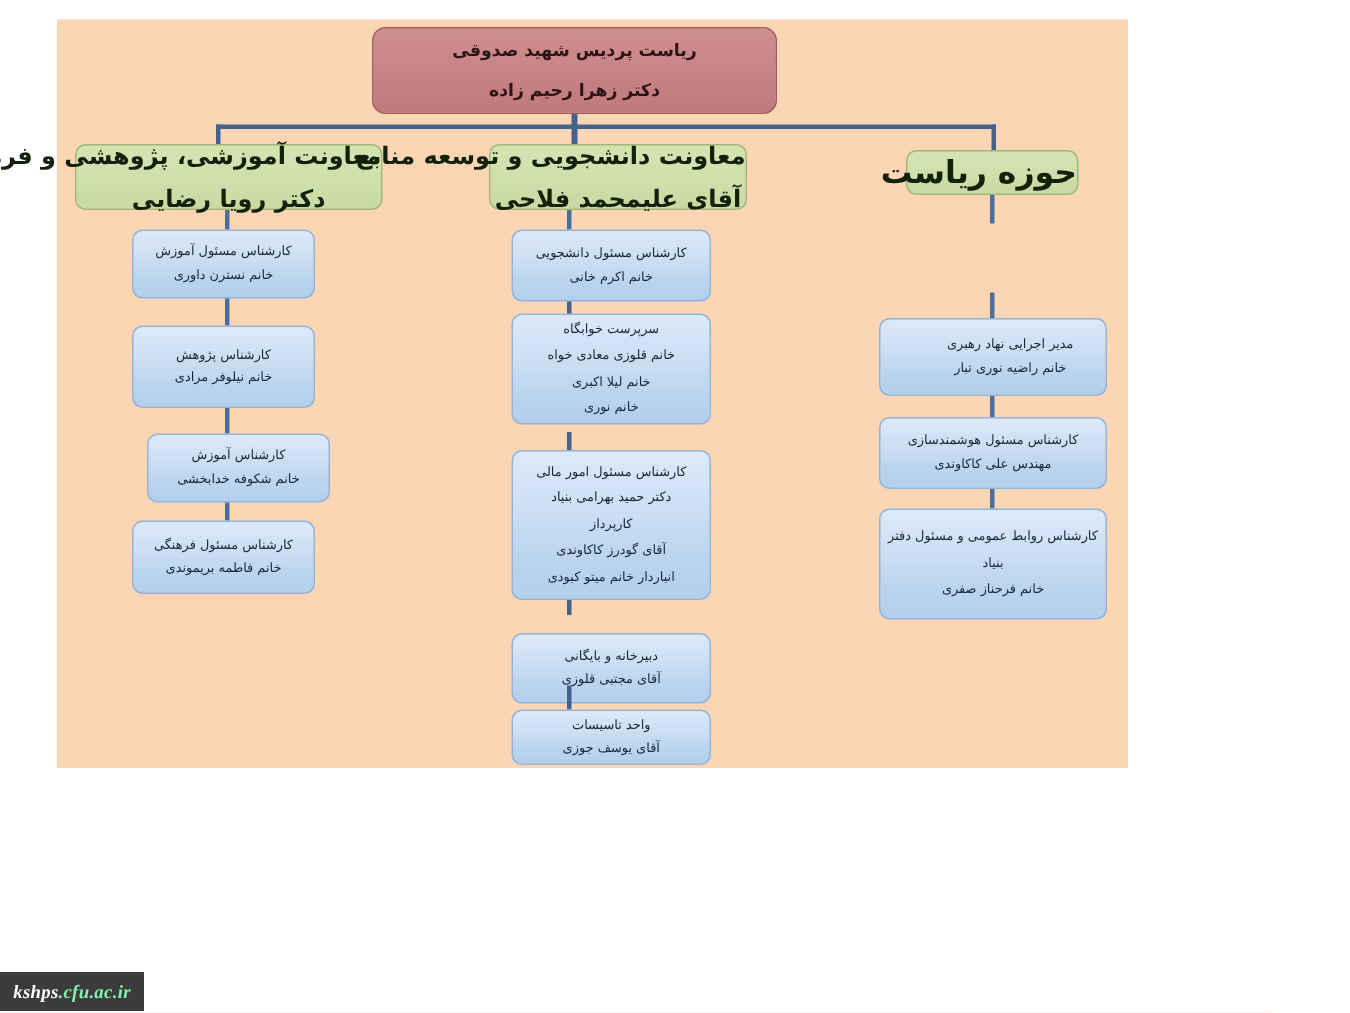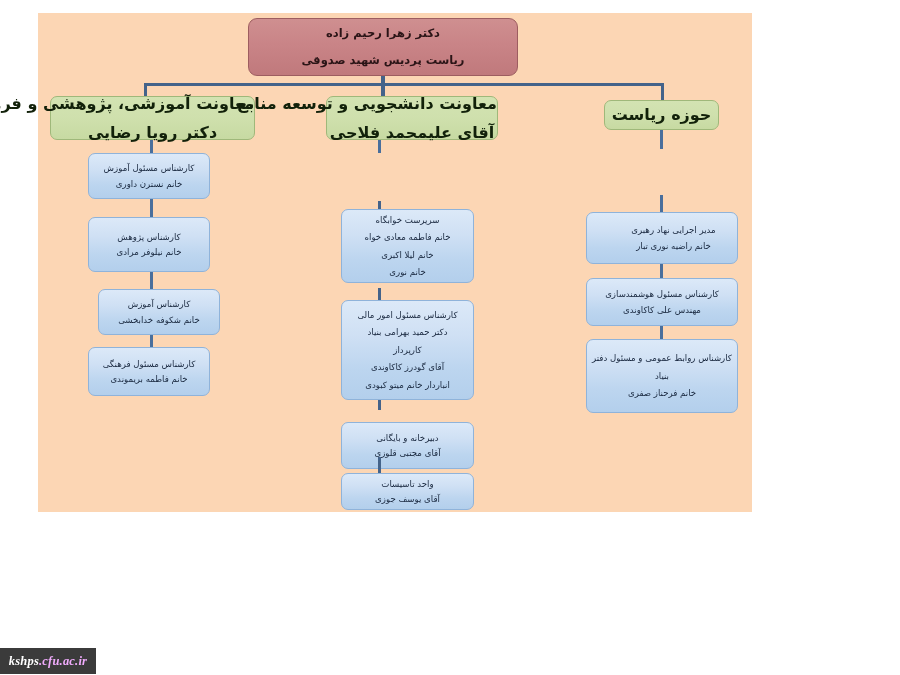--- a/index.html
+++ b/index.html
@@ -68,21 +68,21 @@
   
   .node-green {
     background: linear-gradient(to bottom, #d3e3b2 0%, #cfe0ad 50%, #c7daa2 100%);
     border: 1px solid #9fb87a;
     font-size: 16px;
     font-weight: bold;
     color: #12210a;
   }
   .node-green .ln { margin: 3px 0; }
   .node-green.big {
-    font-size: 16px;
+    font-size: 21px;
     font-weight: bold;
     align-items: flex-end;
   }
 
   
   .node-blue {
     background: linear-gradient(to bottom, #dce9f8 0%, #cfe0f4 35%, #bcd5ef 70%, #b3cfec 100%);
     border: 1px solid #8fb3da;
     font-size: 8.6px;
     color: #17263d;
@@ -101,30 +101,30 @@
     display: flex;
     align-items: center;
     justify-content: center;
     font-family: "Liberation Serif", serif;
     font-style: italic;
     font-weight: bold;
     font-size: 12.5px;
     letter-spacing: 0.2px;
   }
   #watermark .wm-a { color: #ffffff; }
-  #watermark .wm-b { color: #f0abfc; }
+  #watermark .wm-b { color: #86efac; }
 </style>
 </head>
 <body>
 
 <div id="chart-panel">
 
   <div class="node node-root" style="left:210px; top:5px; width:270px; height:58px;">
+    <span class="ln">ریاست پردیس شهید صدوقی</span>
     <span class="ln">دکتر زهرا رحیم زاده</span>
-    <span class="ln">ریاست پردیس شهید صدوقی</span>
   </div>
 
   <div class="conn conn-v conn-dark" style="left:343px; top:63px; width:4px; height:8px;"></div>
   <div class="conn conn-h conn-dark" style="left:106px; top:70px; width:520px; height:3px;"></div>
 
   <div class="conn conn-v conn-dark" style="left:106px; top:70px; width:3px; height:13px;"></div>
   <div class="conn conn-v conn-dark" style="left:343px; top:70px; width:4px; height:13px;"></div>
   <div class="conn conn-v conn-dark" style="left:623px; top:70px; width:3px; height:17px;"></div>
 
   <div class="node node-green" style="left:12px; top:83px; width:205px; height:44px;">
@@ -160,26 +160,30 @@
     <span class="ln">خانم فاطمه بریموندی</span>
   </div>
 
   <div class="node node-green" style="left:288px; top:83px; width:172px; height:44px;">
     <span class="ln">معاونت دانشجویی و توسعه منابع</span>
     <span class="ln">آقای علیمحمد فلاحی</span>
   </div>
 
   <div class="conn conn-v" style="left:340px; top:127px; width:3px; height:13px;"></div>
 
+  <div class="node node-blue" style="left:303px; top:140px; width:133px; height:48px;">
+    <span class="ln">کارشناس مسئول دانشجویی</span>
+    <span class="ln">خانم اکرم خانی</span>
+  </div>
 
   <div class="conn conn-v conn-dark" style="left:340px; top:188px; width:3px; height:13px;"></div>
 
   <div class="node node-blue tall" style="left:303px; top:196px; width:133px; height:74px;">
     <span class="ln">سرپرست خوابگاه</span>
-    <span class="ln">خانم فاطمه معادی خواه</span>
+    <span class="ln">خانم قلوزی معادی خواه</span>
     <span class="ln">خانم لیلا اکبری</span>
     <span class="ln">خانم نوری</span>
   </div>
 
   <div class="conn conn-v conn-dark" style="left:340px; top:275px; width:3px; height:12px;"></div>
 
   <div class="node node-blue tall" style="left:303px; top:287px; width:133px; height:100px;">
     <span class="ln">کارشناس مسئول امور مالی</span>
     <span class="ln">دکتر حمید بهرامی بنیاد</span>
     <span class="ln">کارپرداز</span>

